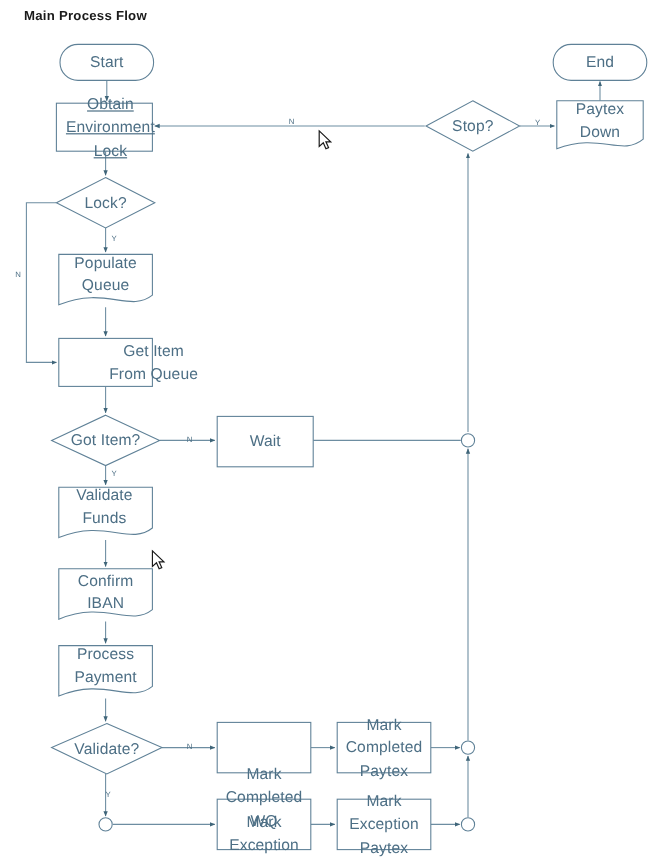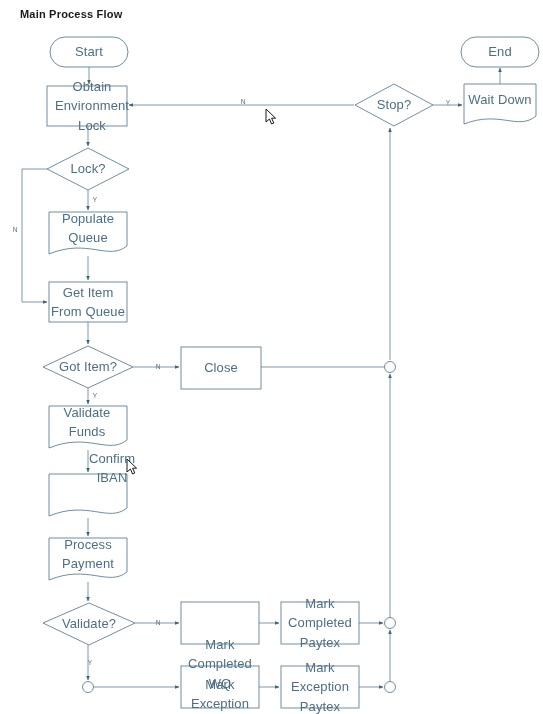--- a/index.html
+++ b/index.html
@@ -142,36 +142,36 @@
     <rect x="461" y="37" width="78" height="30" rx="15" ry="15"></rect>
 
     <circle cx="390" cy="367" r="5.5"></circle>
     <circle cx="390" cy="623" r="5.5"></circle>
     <circle cx="390" cy="687" r="5.5"></circle>
     <circle cx="88" cy="687" r="5.5"></circle>
   </g>
 </svg>
 
 <div class="node-label" style="left:50px;top:37px;width:78px;height:30px;">Start</div>
-<div class="node-label" style="left:47px;top:86px;width:90px;height:40px;">Obtain Environment Lock</div>
+<div class="node-label" style="left:47px;top:86px;width:90px;height:40px;text-decoration:underline;">Obtain Environment Lock</div>
 <div class="node-label" style="left:58px;top:158px;width:60px;height:22px;">Lock?</div>
 <div class="node-label" style="left:49px;top:212px;width:78px;height:32px;">Populate Queue</div>
-<div class="node-label" style="left:49px;top:282px;width:78px;height:40px;">Get Item From Queue</div>
+<div class="node-label" style="left:49px;top:282px;width:78px;height:40px;padding-left:40px;">Get Item From Queue</div>
 <div class="node-label" style="left:53px;top:356px;width:70px;height:22px;">Got Item?</div>
-<div class="node-label" style="left:181px;top:347px;width:80px;height:42px;">Close</div>
+<div class="node-label" style="left:181px;top:347px;width:80px;height:42px;">Wait</div>
 <div class="node-label" style="left:49px;top:406px;width:76px;height:32px;">Validate Funds</div>
-<div class="node-label" style="left:49px;top:452px;width:78px;height:32px;padding-left:24px;">Confirm IBAN</div>
+<div class="node-label" style="left:49px;top:477px;width:78px;height:32px;">Confirm IBAN</div>
 <div class="node-label" style="left:49px;top:538px;width:78px;height:32px;">Process Payment</div>
 <div class="node-label" style="left:54px;top:613px;width:70px;height:22px;">Validate?</div>
 <div class="node-label" style="left:181px;top:602px;width:78px;height:52px;margin-top:36px;">Mark Completed WQ</div>
 <div class="node-label" style="left:281px;top:602px;width:78px;height:42px;">Mark Completed Paytex</div>
 <div class="node-label" style="left:181px;top:666px;width:78px;height:42px;margin-top:17px;">Mark Exception WQ</div>
 <div class="node-label" style="left:281px;top:666px;width:78px;height:42px;">Mark Exception Paytex</div>
 <div class="node-label" style="left:364px;top:94px;width:60px;height:22px;text-align:right;">Stop?</div>
-<div class="node-label" style="left:464px;top:84px;width:72px;height:32px;">Wait Down</div>
+<div class="node-label" style="left:464px;top:84px;width:72px;height:32px;">Paytex Down</div>
 <div class="node-label" style="left:461px;top:37px;width:78px;height:30px;">End</div>
 
 <div class="edge-label" style="left:10px;top:226px;width:10px;">N</div>
 <div class="edge-label" style="left:90px;top:196px;width:10px;">Y</div>
 <div class="edge-label" style="left:153px;top:363px;width:10px;">N</div>
 <div class="edge-label" style="left:90px;top:392px;width:10px;">Y</div>
 <div class="edge-label" style="left:153px;top:619px;width:10px;">N</div>
 <div class="edge-label" style="left:85px;top:659px;width:10px;">Y</div>
 <div class="edge-label" style="left:238px;top:98px;width:10px;">N</div>
 <div class="edge-label" style="left:443px;top:99px;width:10px;">Y</div>

